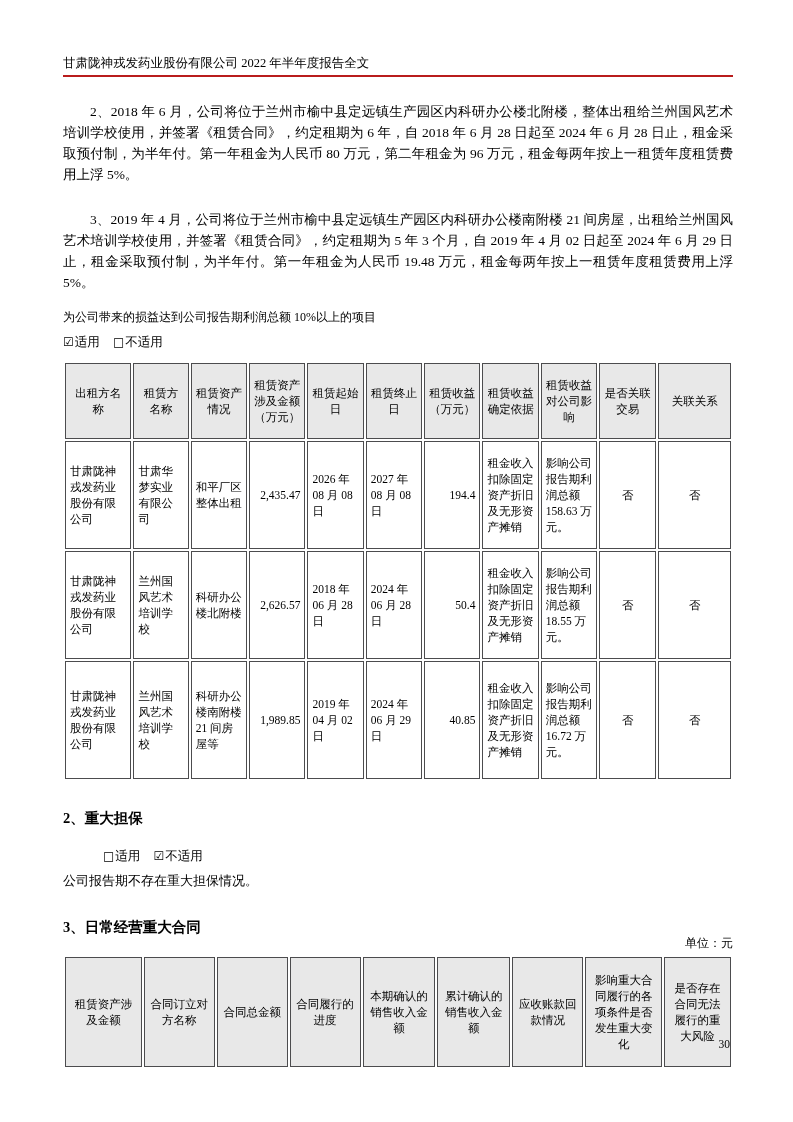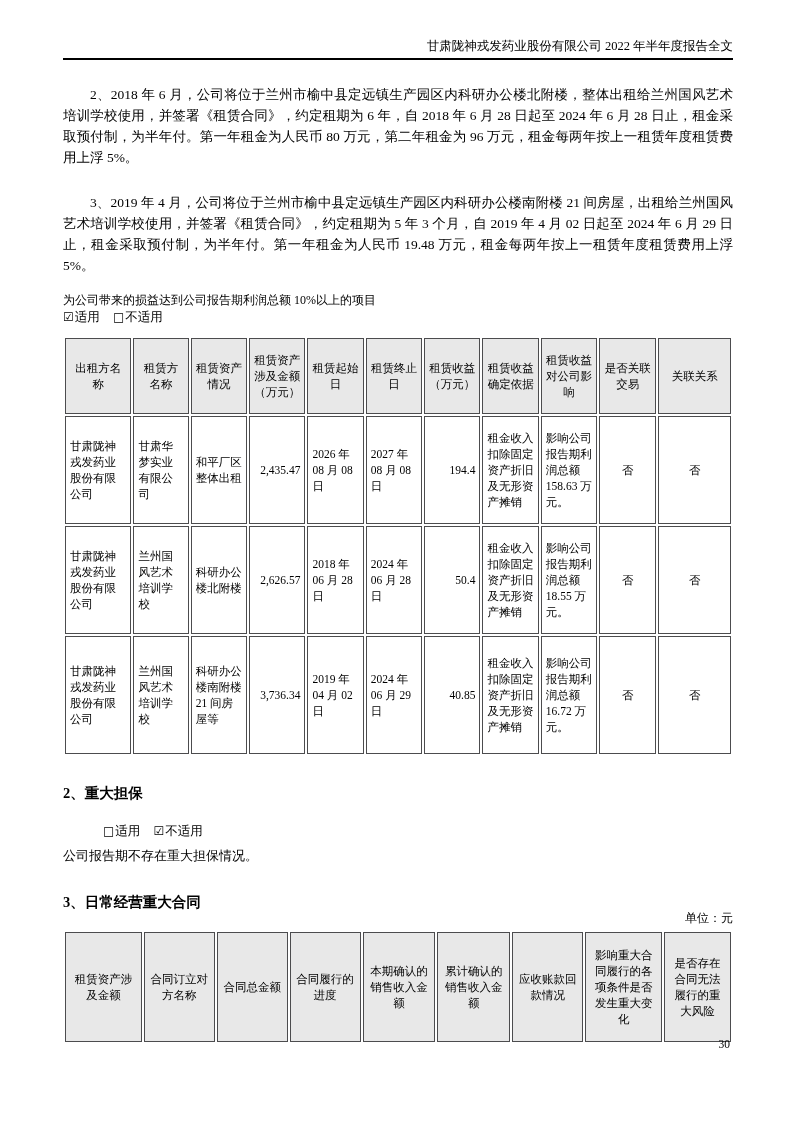--- a/index.html
+++ b/index.html
@@ -8,38 +8,37 @@
     width:793px; height:1122px;
     margin:0 auto;
     background:#ffffff;
     font-family:"Liberation Serif","DejaVu Serif",serif;
     color:#000;
     overflow:hidden;
   }
   .content { position:absolute; left:63px; top:0; width:670px; }
 
   .doc-header {
-    padding-top:39px;
+    padding-top:56px;
     font-size:12.5px;
     line-height:15px;
-    text-align:right;
-    border-bottom:2px solid #000000;
+    border-bottom:2px solid #b91c1c;
     padding-bottom:4px;
   }
 
   .para {
     margin:24px 0 0 0;
     font-size:13.5px;
     line-height:21px;
     text-align:justify;
     text-indent:2em;
   }
 
   .note-line { margin-top:16px; font-size:12px; line-height:16px; }
-  .applicability { margin-top:0; font-size:12.5px; line-height:18px; }
+  .applicability { margin-top:8px; font-size:12.5px; line-height:18px; }
   .applicability .opt { margin-right:10px; }
   .applicability .box { font-family:"DejaVu Sans",sans-serif; font-size:12px; margin-right:1px; }
 
   table { border-collapse:separate; border-spacing:2px; table-layout:fixed; background:#fff; }
   td {
     border:1px solid #4c4c4e;
     font-size:11.5px;
     line-height:16px;
     padding:2px 4px;
     vertical-align:middle;
@@ -138,21 +137,21 @@
         <td class="ar">50.4</td>
         <td class="al">租金收入扣除固定资产折旧及无形资产摊销</td>
         <td class="al">影响公司报告期利润总额 18.55 万元。</td>
         <td class="ac">否</td>
         <td class="ac">否</td>
       </tr>
       <tr class="drow3">
         <td class="al">甘肃陇神戎发药业股份有限公司</td>
         <td class="al">兰州国风艺术培训学校</td>
         <td class="al">科研办公楼南附楼 21 间房屋等</td>
-        <td class="ar">3,736.34</td>
+        <td class="ar">1,989.85</td>
         <td class="al">2019 年 04 月 02 日</td>
         <td class="al">2024 年 06 月 29 日</td>
         <td class="ar">40.85</td>
         <td class="al">租金收入扣除固定资产折旧及无形资产摊销</td>
         <td class="al">影响公司报告期利润总额 16.72 万元。</td>
         <td class="ac">否</td>
         <td class="ac">否</td>
       </tr>
     </tbody>
       </table>

